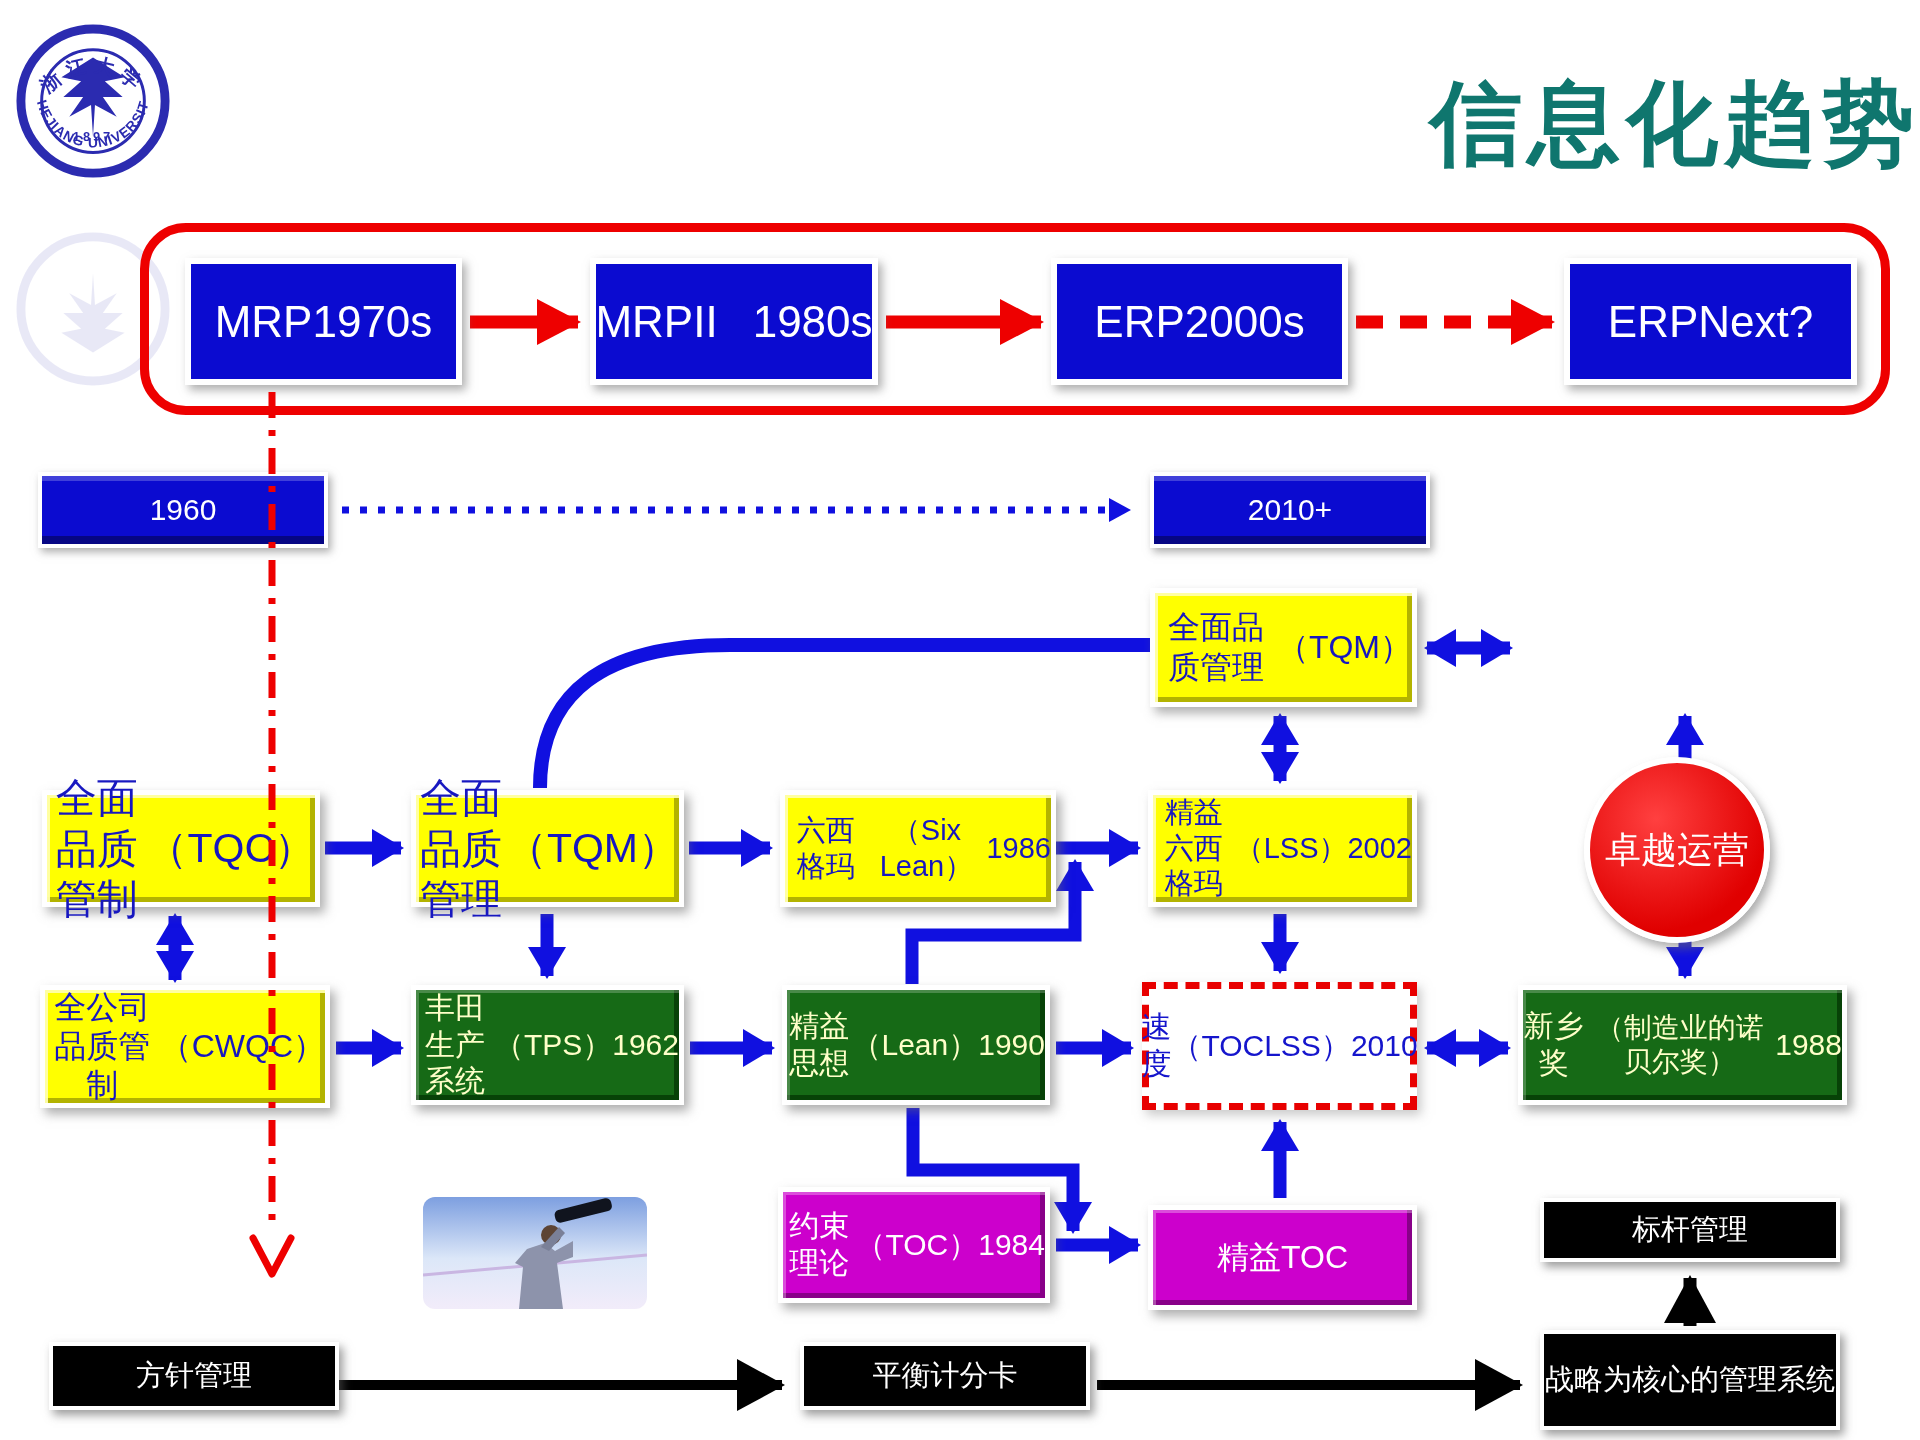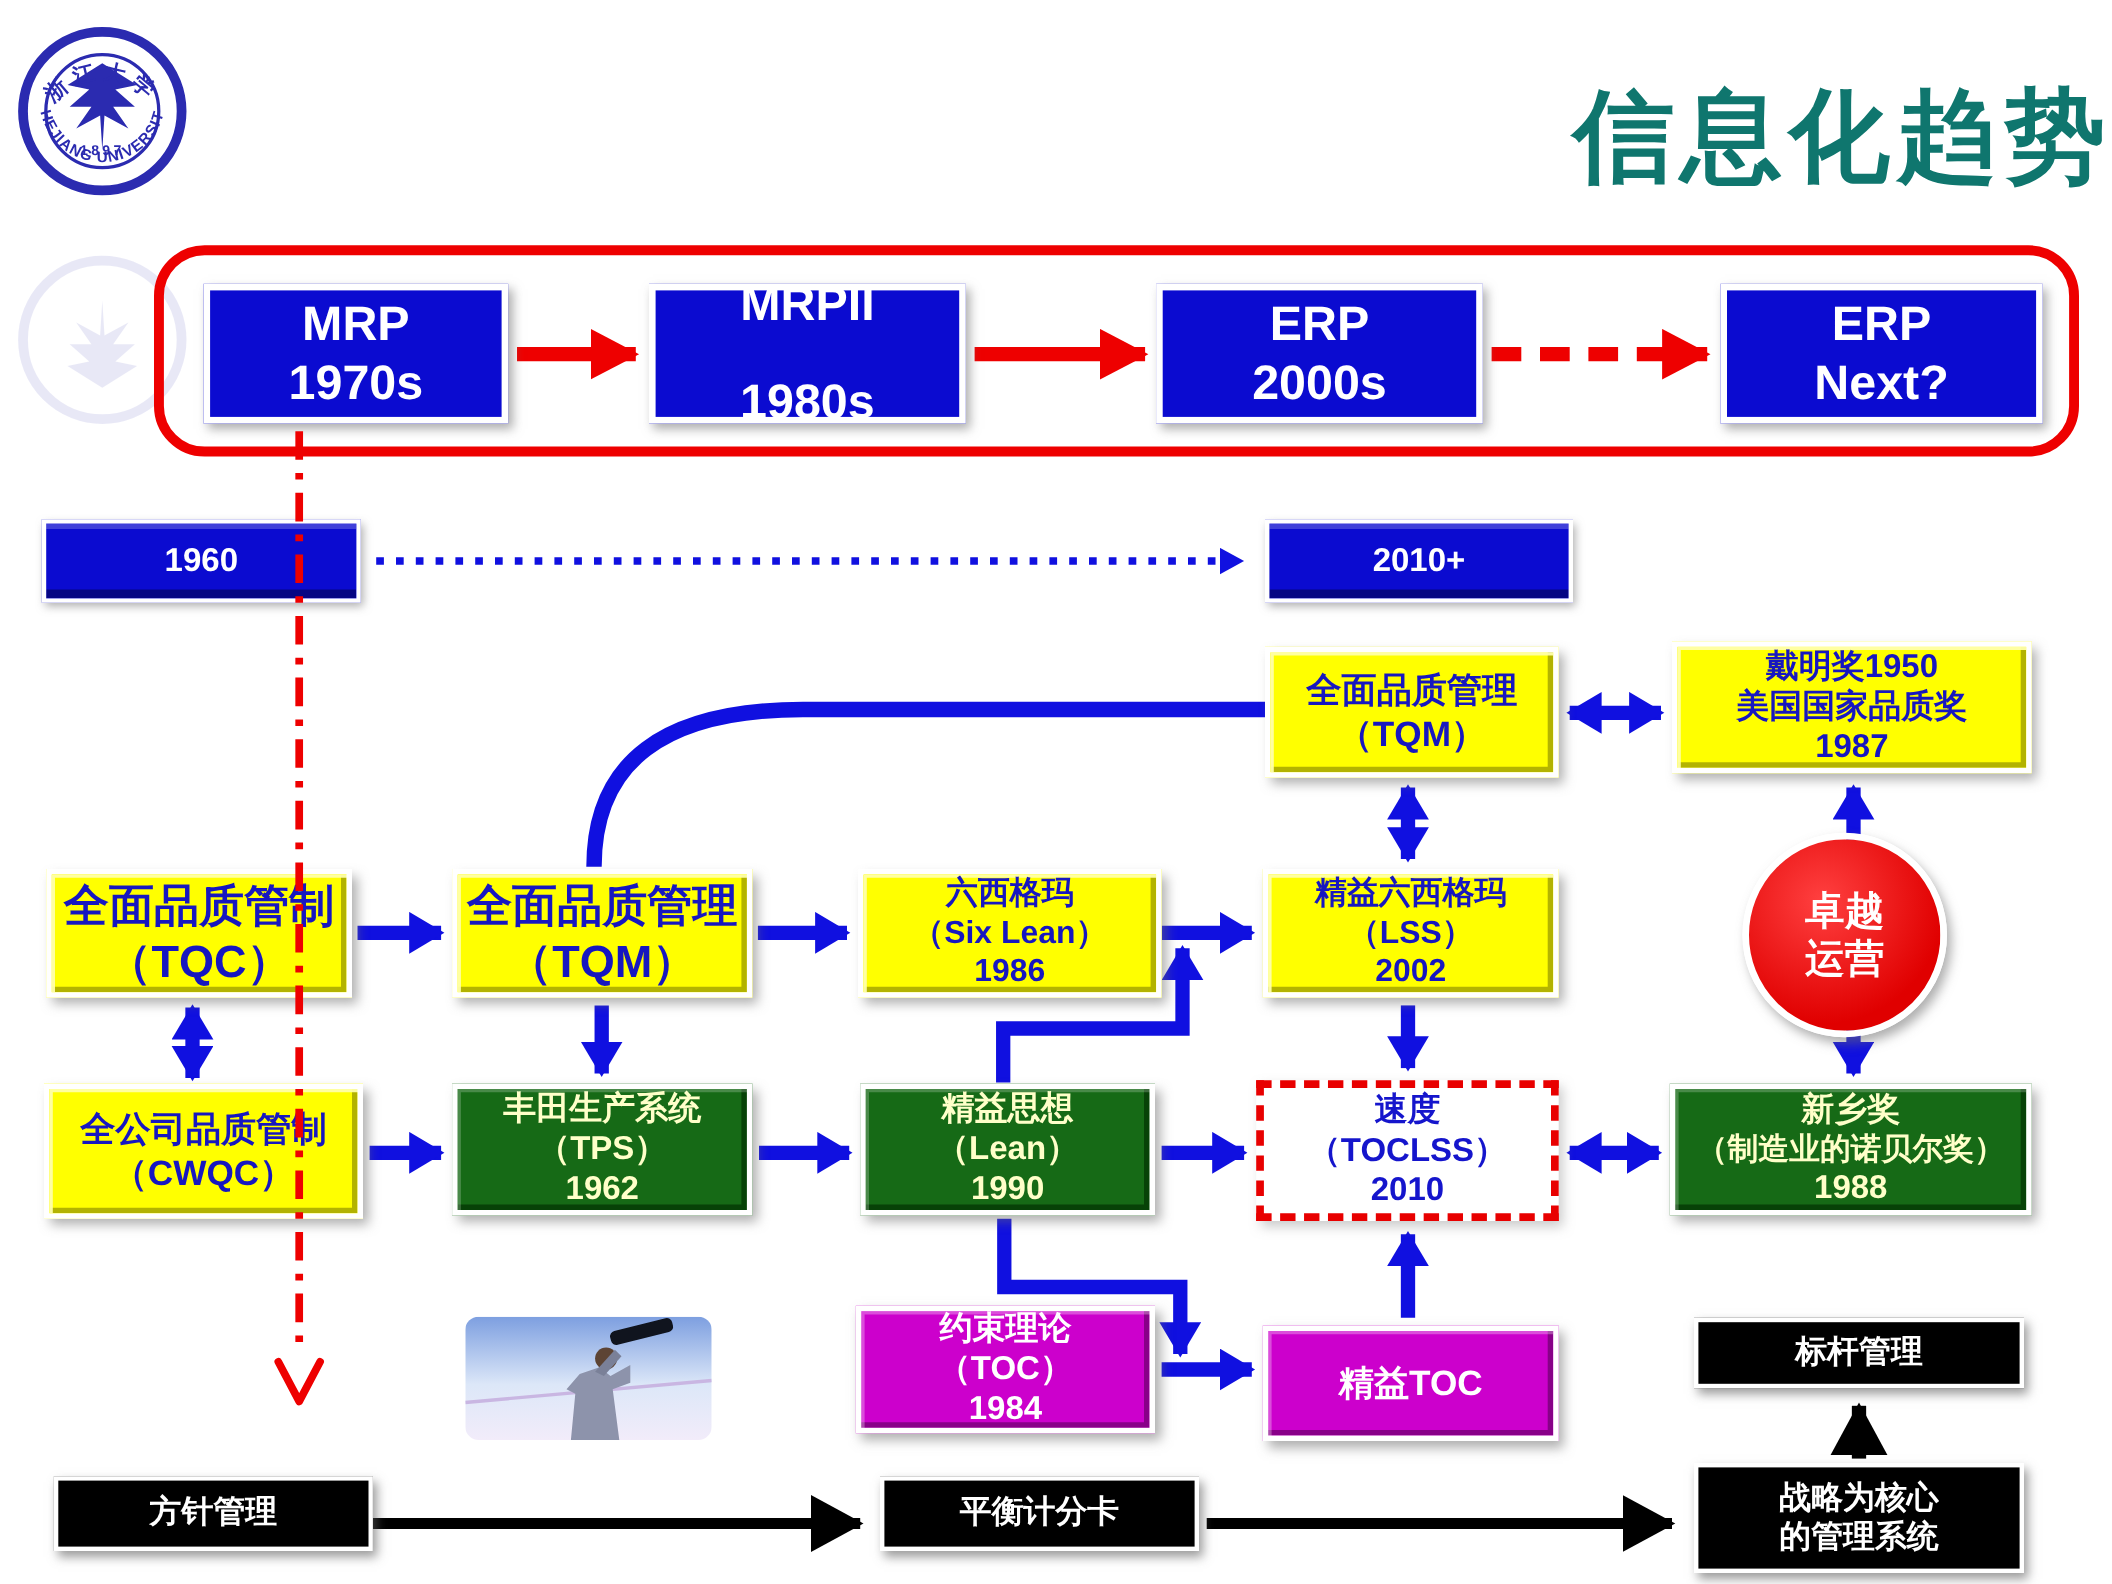--- a/index.html
+++ b/index.html
@@ -2,22 +2,22 @@
 <html><head>
 <meta charset="utf-8">
 <style>
   html,body{margin:0;padding:0;background:#fff;}
   .canvas{position:relative;width:1920px;height:1440px;background:#fff;overflow:hidden;
           font-family:"Liberation Sans","DejaVu Sans",sans-serif;}
   .layer{position:absolute;left:0;top:0;width:1920px;height:1440px;pointer-events:none;}
   .title{position:absolute;left:0;right:0;top:62px;text-align:right;
          font-family:"Liberation Serif","DejaVu Serif",serif;
          font-size:92px;font-weight:700;color:#0f766e;letter-spacing:6px;}
-  .box{position:absolute;box-sizing:border-box;display:flex;flex-direction:column;
-       align-items:center;justify-content:center;text-align:center;font-weight:700;line-height:1.22;}
+  .box{position:absolute;box-sizing:border-box;display:flex;flex-direction:row;
+       align-items:center;justify-content:center;text-align:center;font-weight:400;line-height:1.22;}
   .frame{border:5px solid #fff;box-shadow:5px 6px 10px rgba(110,110,110,.55);}
   .bluebox{background:#0B0BD0;color:#fff;border:6px solid #fff;font-size:44px;
            box-shadow:4px 5px 9px rgba(120,120,120,.6);}
   .erabox{background:#0B0BD0;color:#fff;border:4px solid #fff;font-size:30px;
           box-shadow:3px 4px 8px rgba(120,120,120,.6),inset 0 5px 0 rgba(255,255,255,.22),inset 0 -8px 0 rgba(0,0,40,.45);}
   .yellow{background:#FFFF00;color:#1717C0;
           box-shadow:5px 6px 10px rgba(110,110,110,.55),inset 3px 3px 0 rgba(255,255,170,.95),inset -5px -5px 0 rgba(175,175,0,.95);}
   .green{background:#166A16;color:#FFFFC9;
          box-shadow:5px 6px 10px rgba(110,110,110,.55),inset 3px 3px 0 rgba(255,255,255,.22),inset -5px -5px 0 rgba(0,45,0,.65);}
   .mag{background:#CC00CC;color:#fff;
@@ -134,25 +134,20 @@
     <span>1960</span>
   </div>
   <div class="box erabox" style="left:1150px;top:472px;width:280px;height:76px;">
     <span>2010+</span>
   </div>
 
   <div class="box yellow frame fs32" style="left:1150px;top:588px;width:267px;height:119px;">
     <span>全面品质管理</span>
       <span>（TQM）</span>
   </div>
-  <div class="box yellow frame fs30" style="left:1520px;top:583px;width:327px;height:120px;">
-    <span>戴明奖1950</span>
-      <span>美国国家品质奖</span>
-      <span>1987</span>
-  </div>
   <div class="box yellow frame fs34" style="left:42px;top:790px;width:278px;height:117px;">
     <span>全面品质管制</span>
       <span>（TQC）</span>
   </div>
   <div class="box yellow frame fs34" style="left:411px;top:790px;width:273px;height:117px;">
     <span>全面品质管理</span>
       <span>（TQM）</span>
   </div>
   <div class="box yellow frame fs29" style="left:780px;top:790px;width:276px;height:117px;">
     <span>六西格玛</span>

